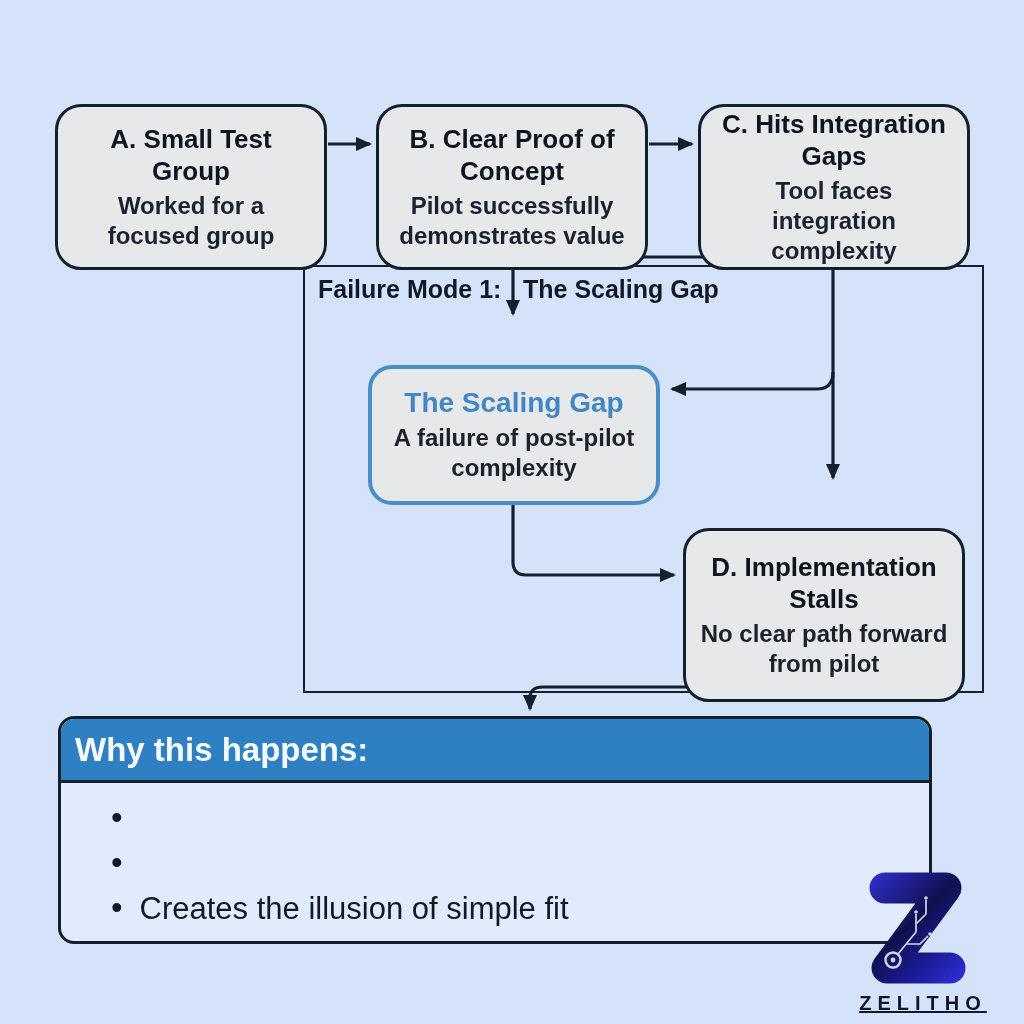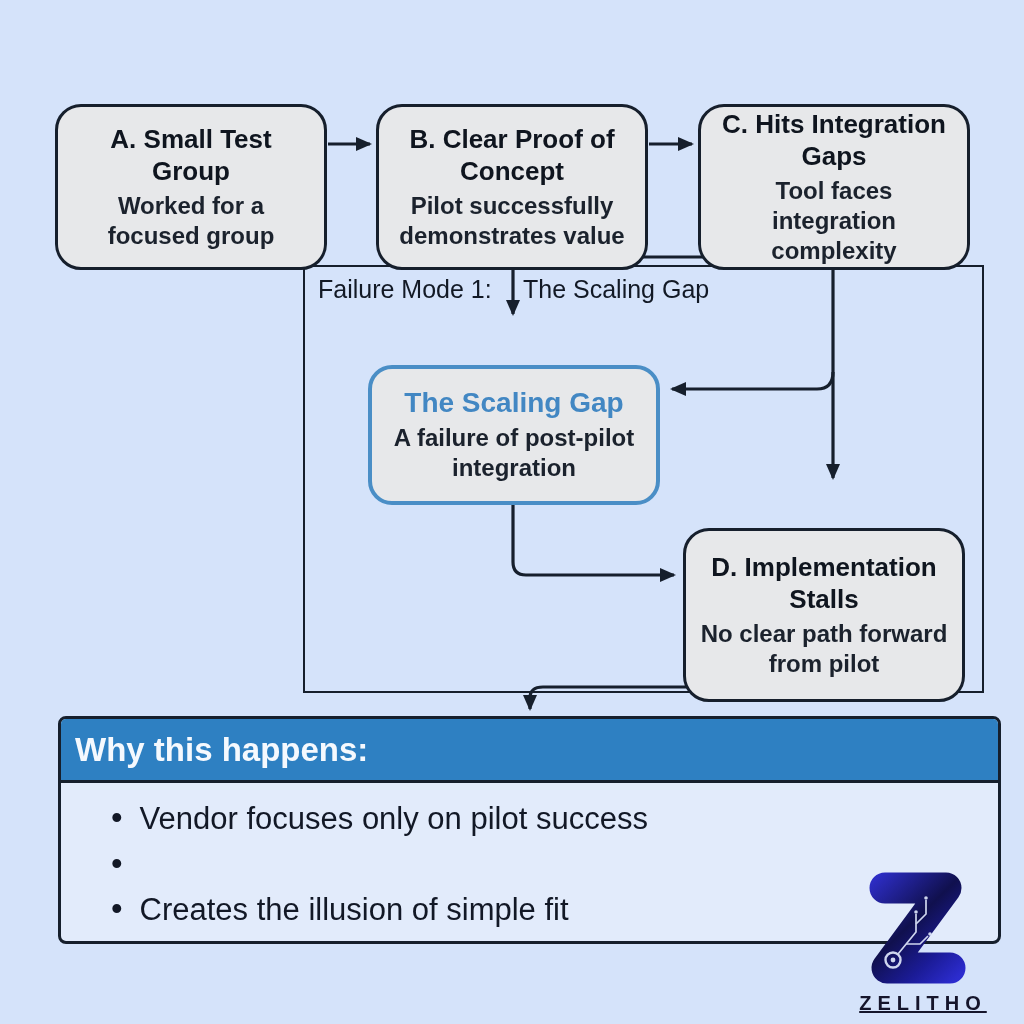--- a/index.html
+++ b/index.html
@@ -9,38 +9,38 @@
   }
   *{margin:0;padding:0;box-sizing:border-box;}
   html,body{background:#9fb6d8;}
   body{font-family:"Liberation Sans","DejaVu Sans",sans-serif;color:var(--text-dark);}
   .canvas{position:relative;width:1024px;height:1024px;background:var(--page-bg);overflow:hidden;margin:0 auto;}
   .connectors{position:absolute;left:0;top:0;width:1024px;height:1024px;pointer-events:none;}
   .connectors path.conn{fill:none;stroke:var(--arrow);stroke-width:3.2;}
   .ah{fill:var(--arrow);}
 
   .group-box{position:absolute;left:303px;top:265px;width:681px;height:428px;border:2.6px solid var(--node-border);background:transparent;}
-  .group-label{position:absolute;font-weight:400;font-size:25px;color:var(--text-dark);white-space:nowrap;}
+  .group-label{position:absolute;font-weight:700;font-size:25px;color:var(--text-dark);white-space:nowrap;}
   .group-label.prefix{left:318px;top:275px;}
   .group-label.title{left:523px;top:275px;}
 
   .node{position:absolute;display:flex;flex-direction:column;justify-content:center;align-items:center;
         background:var(--node-fill);border:3px solid var(--node-border);border-radius:26px;
         text-align:center;padding:8px 12px;margin-top:42px;}
   .node-title{font-weight:700;font-size:26px;line-height:32px;color:#0f151f;}
   .node-desc{font-size:24px;line-height:30px;color:#1b222d;margin-top:4px;font-weight:bold;}
   .node.a{left:55px;top:62px;width:272px;height:166px;}
   .node.b{left:376px;top:62px;width:272px;height:166px;}
   .node.c{left:698px;top:62px;width:272px;height:166px;}
   .node.d{left:683px;top:486px;width:282px;height:174px;}
   .node.highlight{left:368px;top:323px;width:292px;height:140px;border:4px solid var(--highlight-border);border-radius:24px;}
   .node.highlight .node-title{color:var(--highlight-title);font-size:28px;}
 
-  .panel{position:absolute;left:58px;top:716px;width:943px;height:228px;background:var(--panel-bg);
-         border:3px solid var(--node-border);border-radius:8px;overflow:hidden;}
+  .panel{position:absolute;left:58px;top:716px;width:874px;height:228px;background:var(--panel-bg);
+         border:3px solid var(--node-border);border-radius:16px;overflow:hidden;}
   .panel-header{height:64px;background:var(--header-bg);border-bottom:3px solid var(--node-border);
                 display:flex;align-items:center;padding-left:14px;}
   .panel-header span{color:var(--header-text);font-weight:700;font-size:33px;}
   .panel-body{padding:12px 24px 8px 50px;}
   .bullet-row{display:flex;align-items:baseline;font-size:31px;line-height:45px;color:#121826;}
   .bullet-row .dot{font-size:33px;margin-right:17px;}
 
   .logo{position:absolute;left:852px;top:852px;width:136px;height:168px;}
   .logo svg{position:absolute;left:0;top:0;}
   .logo-word{position:absolute;left:0;top:140px;width:136px;text-align:center;font-weight:700;
@@ -78,35 +78,34 @@
   <div class="node b">
     <div class="node-title">B. Clear Proof of Concept</div>
     <div class="node-desc">Pilot successfully demonstrates value</div>
   </div>
   <div class="node c">
     <div class="node-title">C. Hits Integration Gaps</div>
     <div class="node-desc">Tool faces integration complexity</div>
   </div>
   <div class="node highlight">
     <div class="node-title">The Scaling Gap</div>
-    <div class="node-desc">A failure of post-pilot integration</div>
+    <div class="node-desc">A failure of post-pilot complexity</div>
   </div>
   <div class="node d">
     <div class="node-title">D. Implementation Stalls</div>
     <div class="node-desc">No clear path forward from pilot</div>
   </div>
 
   <div class="panel">
     <div class="panel-header">
       <span>Why this happens:</span>
     </div>
     <div class="panel-body">
       <div class="bullet-row">
         <span class="dot">•</span>
-        <span>Vendor focuses only on pilot success</span>
       </div>
       <div class="bullet-row">
         <span class="dot">•</span>
       </div>
       <div class="bullet-row">
         <span class="dot">•</span>
         <span>Creates the illusion of simple fit</span>
       </div>
     </div>
   </div>

